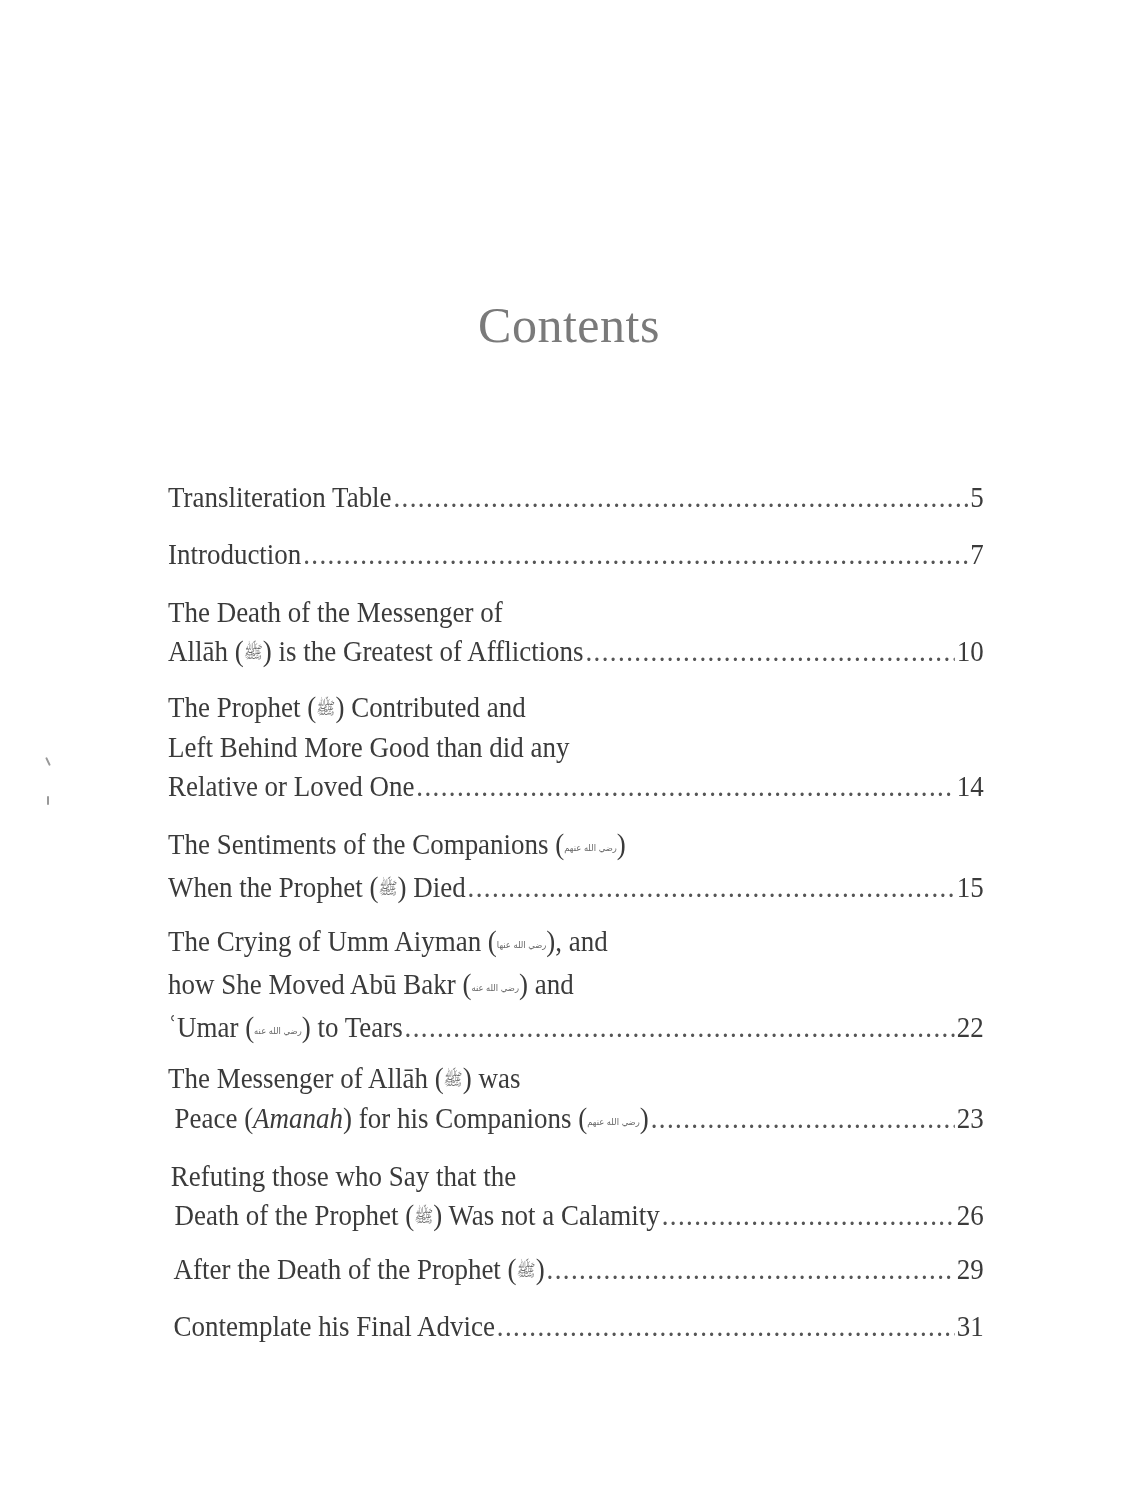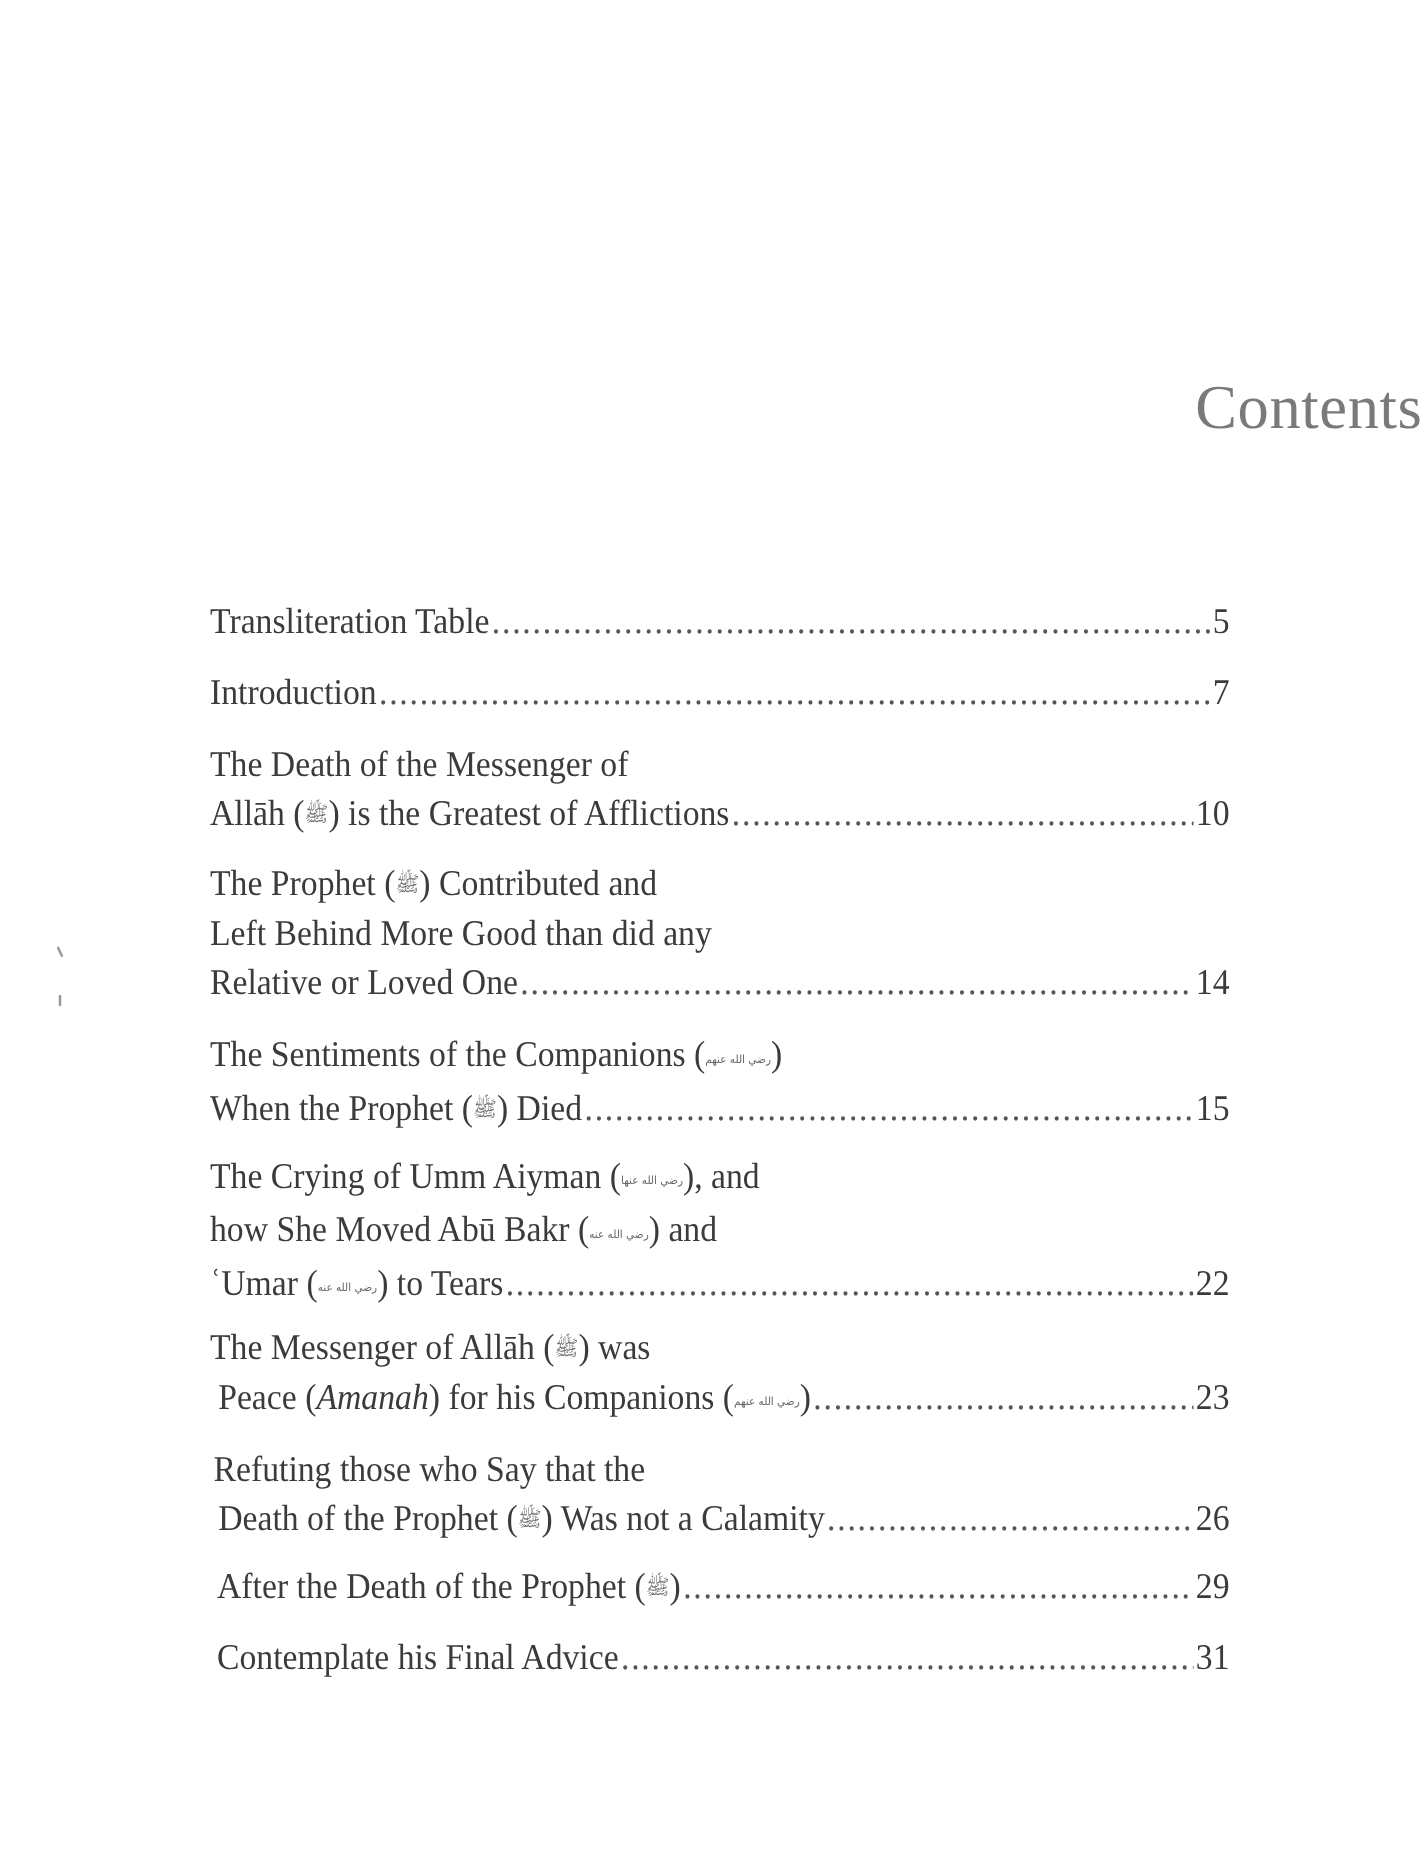--- a/index.html
+++ b/index.html
@@ -8,21 +8,21 @@
     background: #ffffff;
     position: relative;
     overflow: hidden;
     font-family: "Liberation Serif", "DejaVu Serif", serif;
     color: #3a3a3a;
   }
   .page-title {
     position: absolute;
     left: 0; right: 0;
     top: 262px;
-    text-align: right;
+    text-align: center;
     font-size: 50px;
     color: #7a7a7a;
     letter-spacing: 0.5px;
     font-weight: normal;
   }
   .toc {
     position: absolute;
     left: 168px;
     width: 816px;
     top: 478px;

